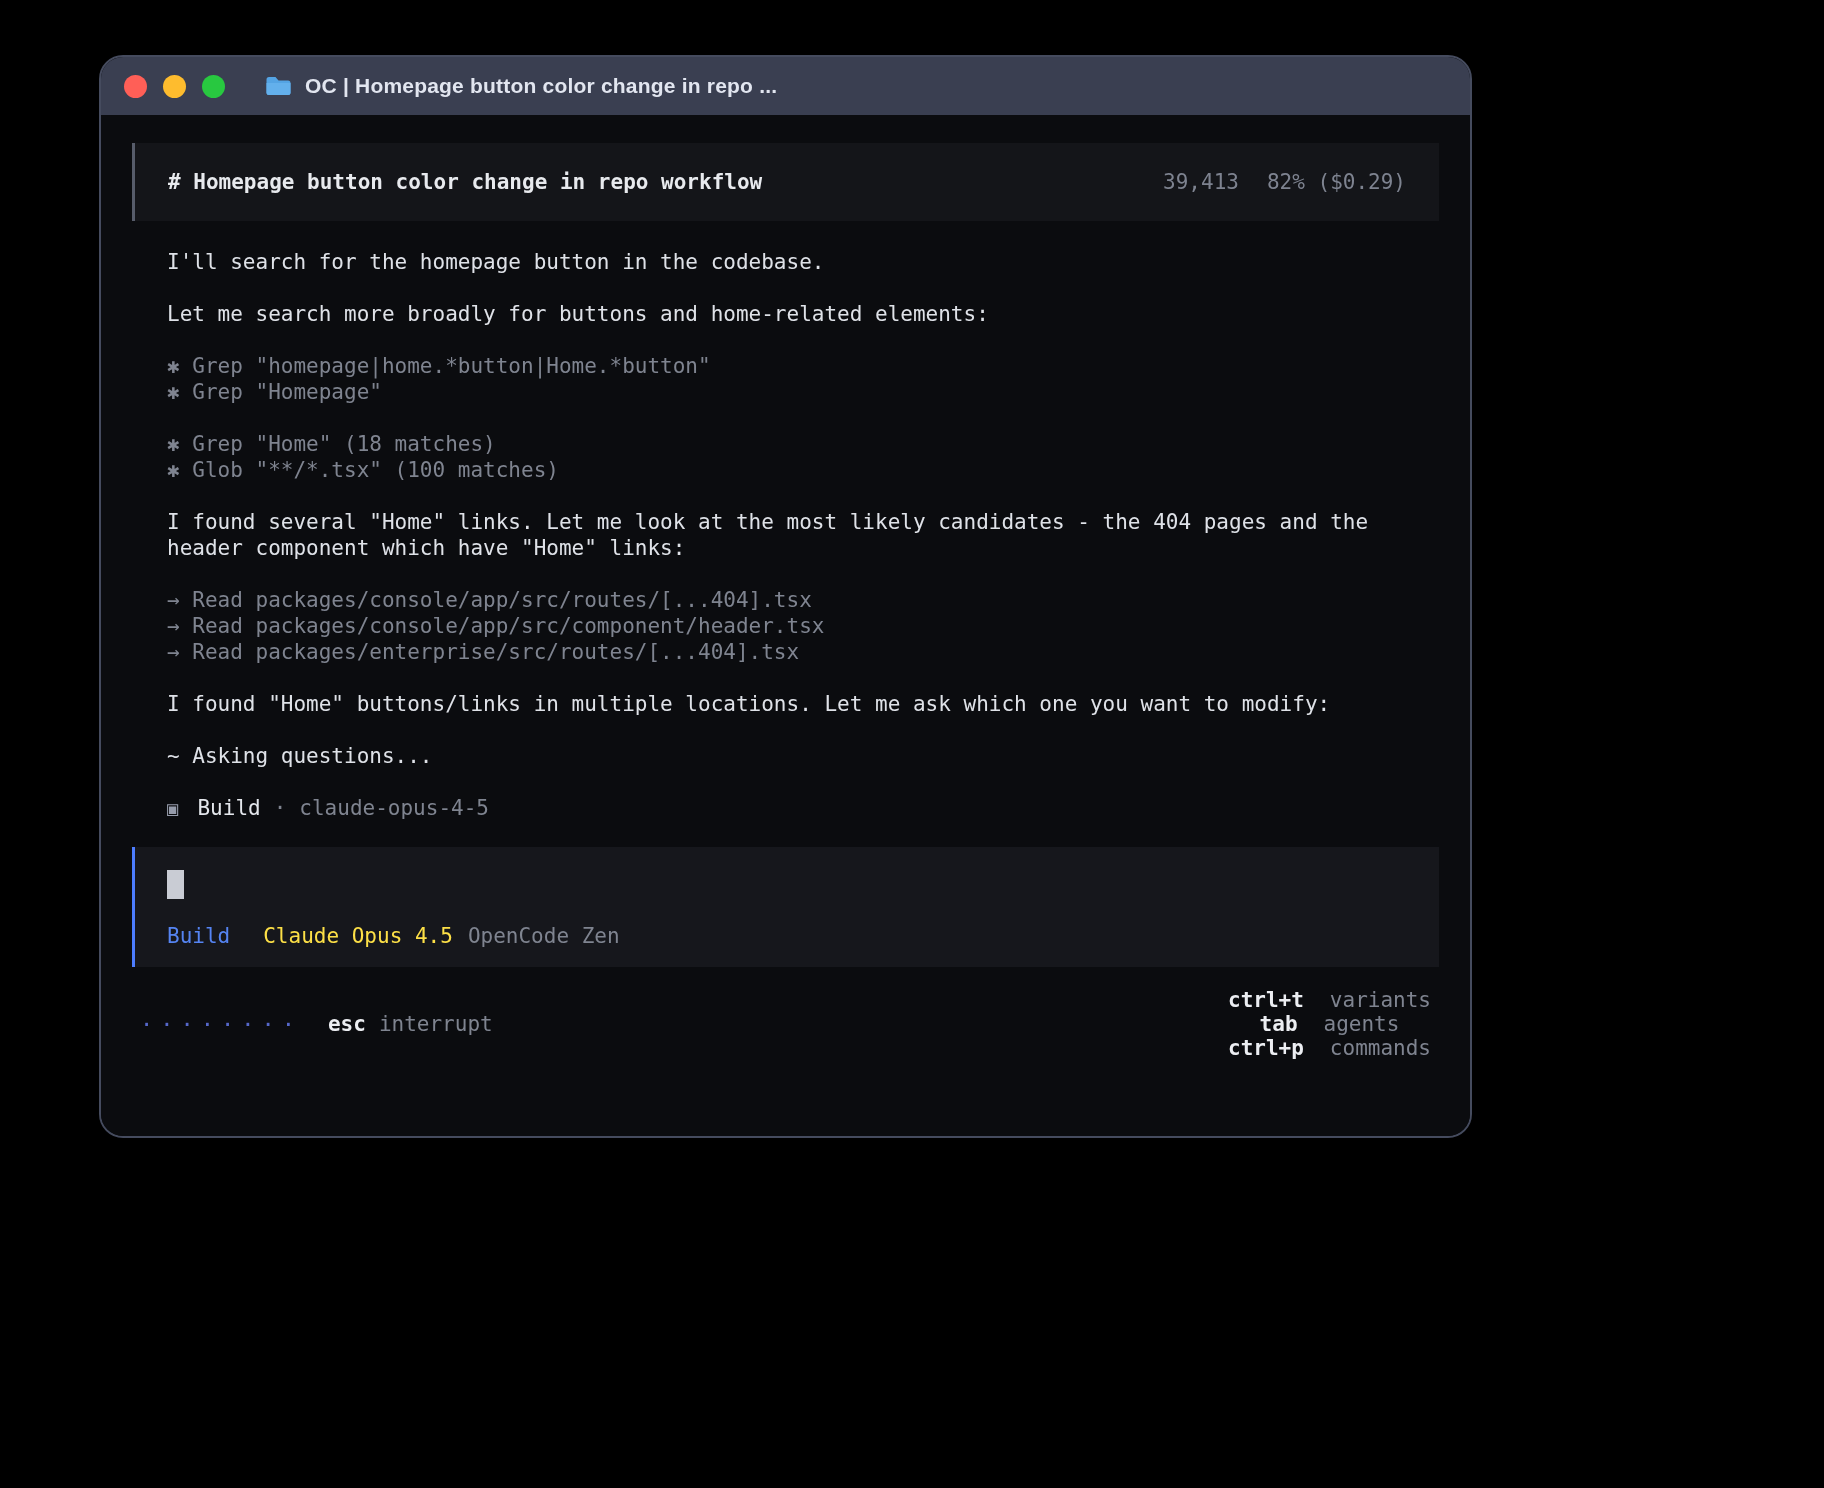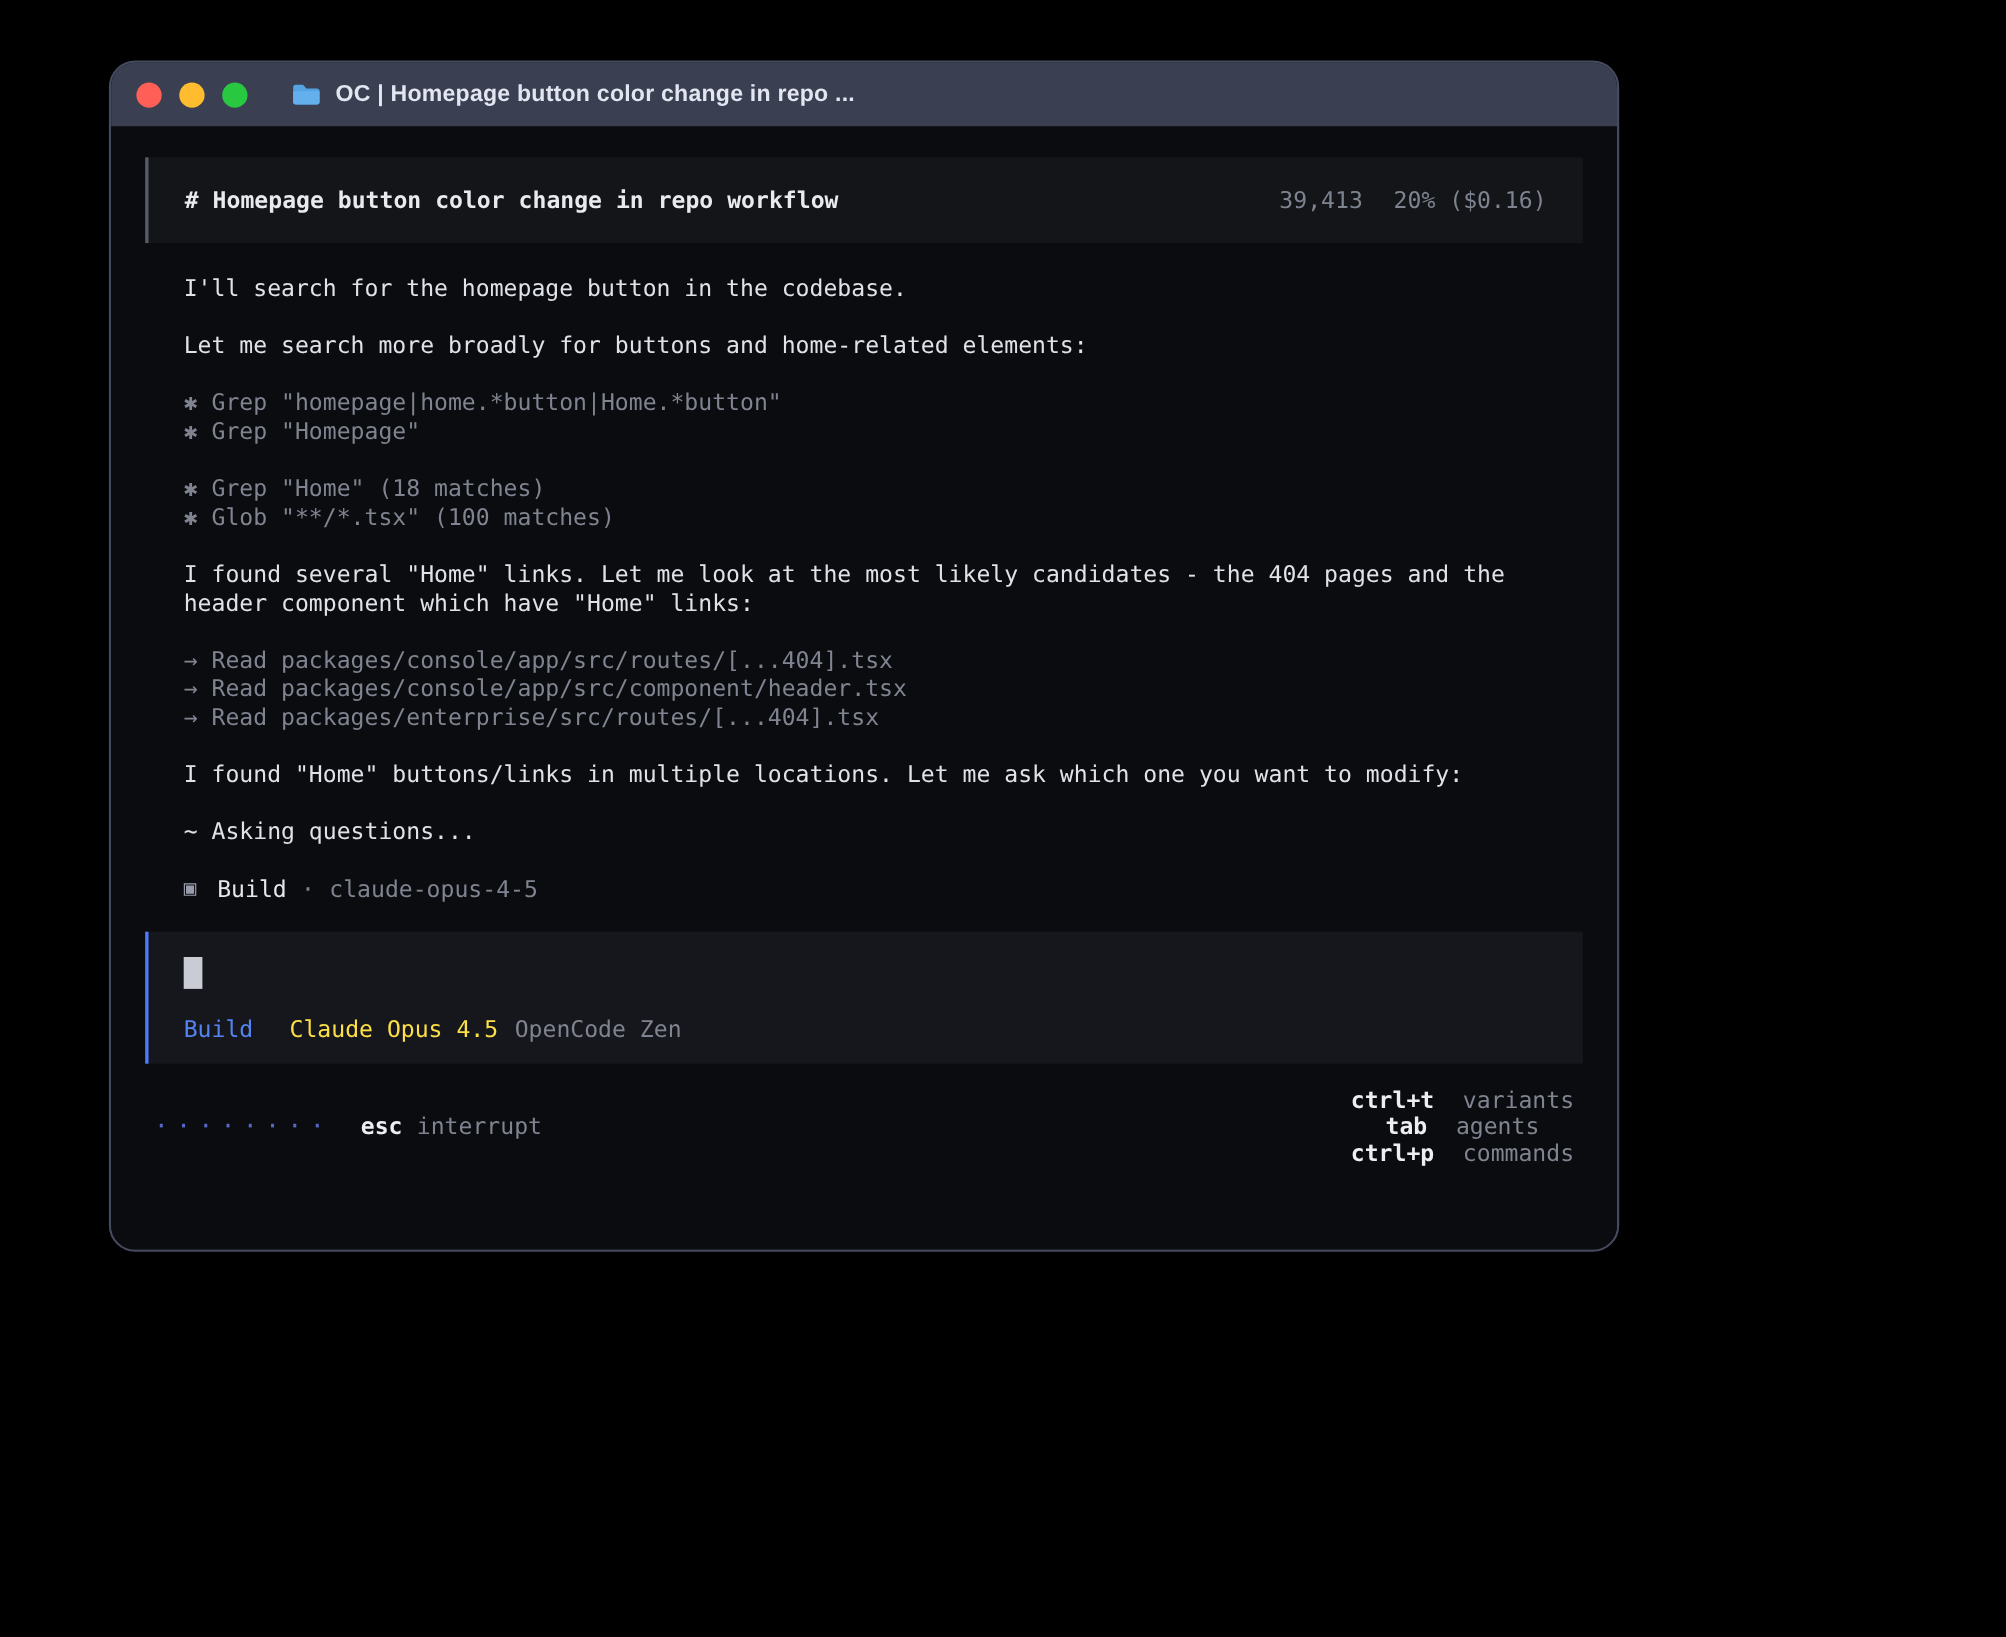--- a/index.html
+++ b/index.html
@@ -127,21 +127,21 @@
       <span class="wtitle">OC | Homepage button color change in repo ...</span>
     </div>
   </div>
 
   <div class="content">
 
     <div class="session-header">
       <span class="sh-title"># Homepage button color change in repo workflow</span>
       <span class="sh-stats">
         <span>39,413</span>
-        <span class="cost">20% ($0.16)</span>
+        <span class="cost">82% ($0.29)</span>
       </span>
     </div>
 
 
     <div class="transcript">
       <div class="t-line">I'll search for the homepage button in the codebase.</div>
 
       <div class="t-group">
         <div class="t-line">Let me search more broadly for buttons and home-related elements:</div>
       </div>

